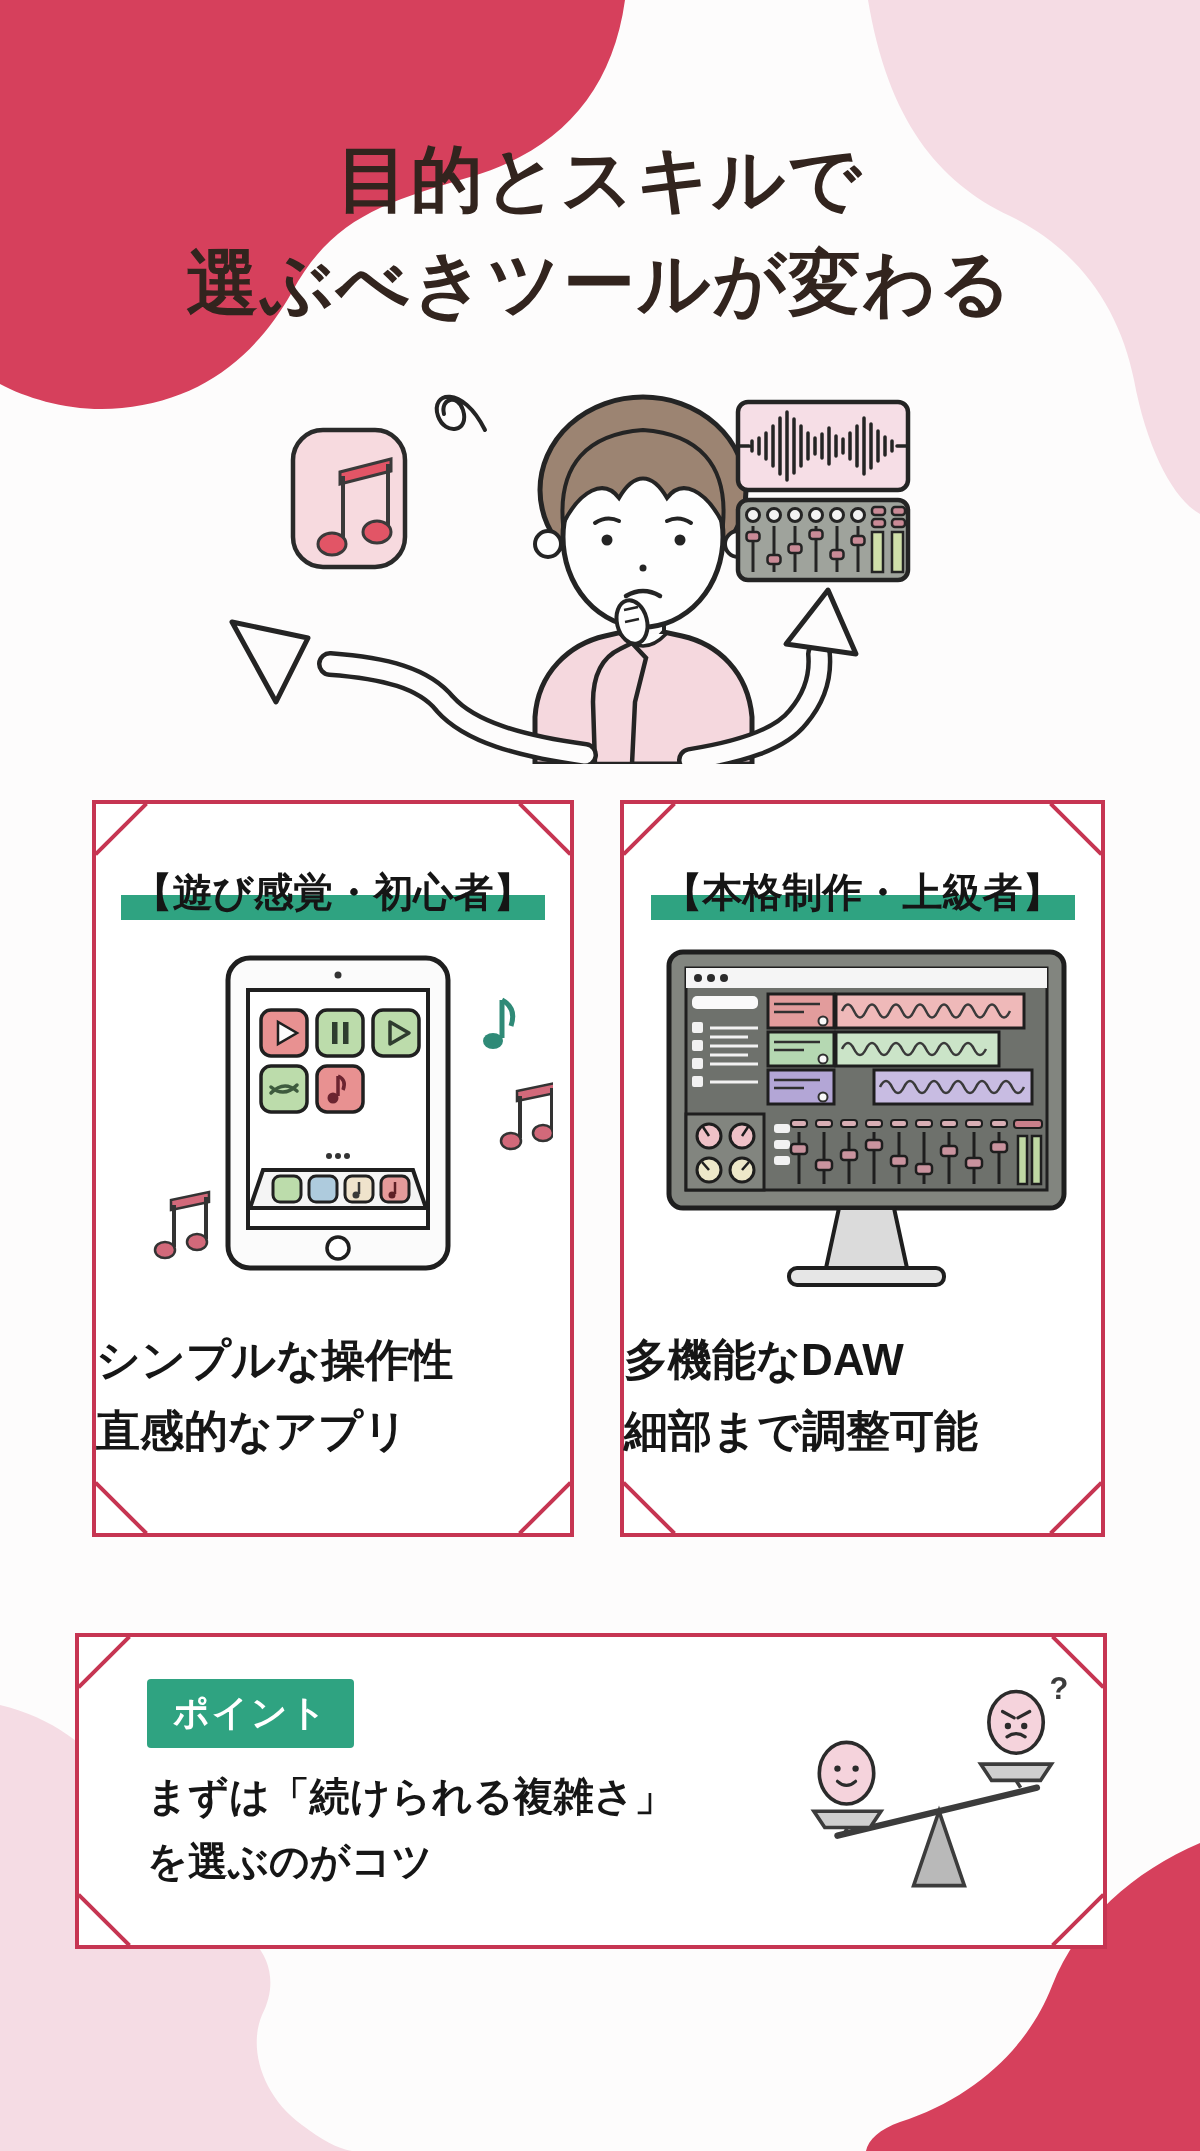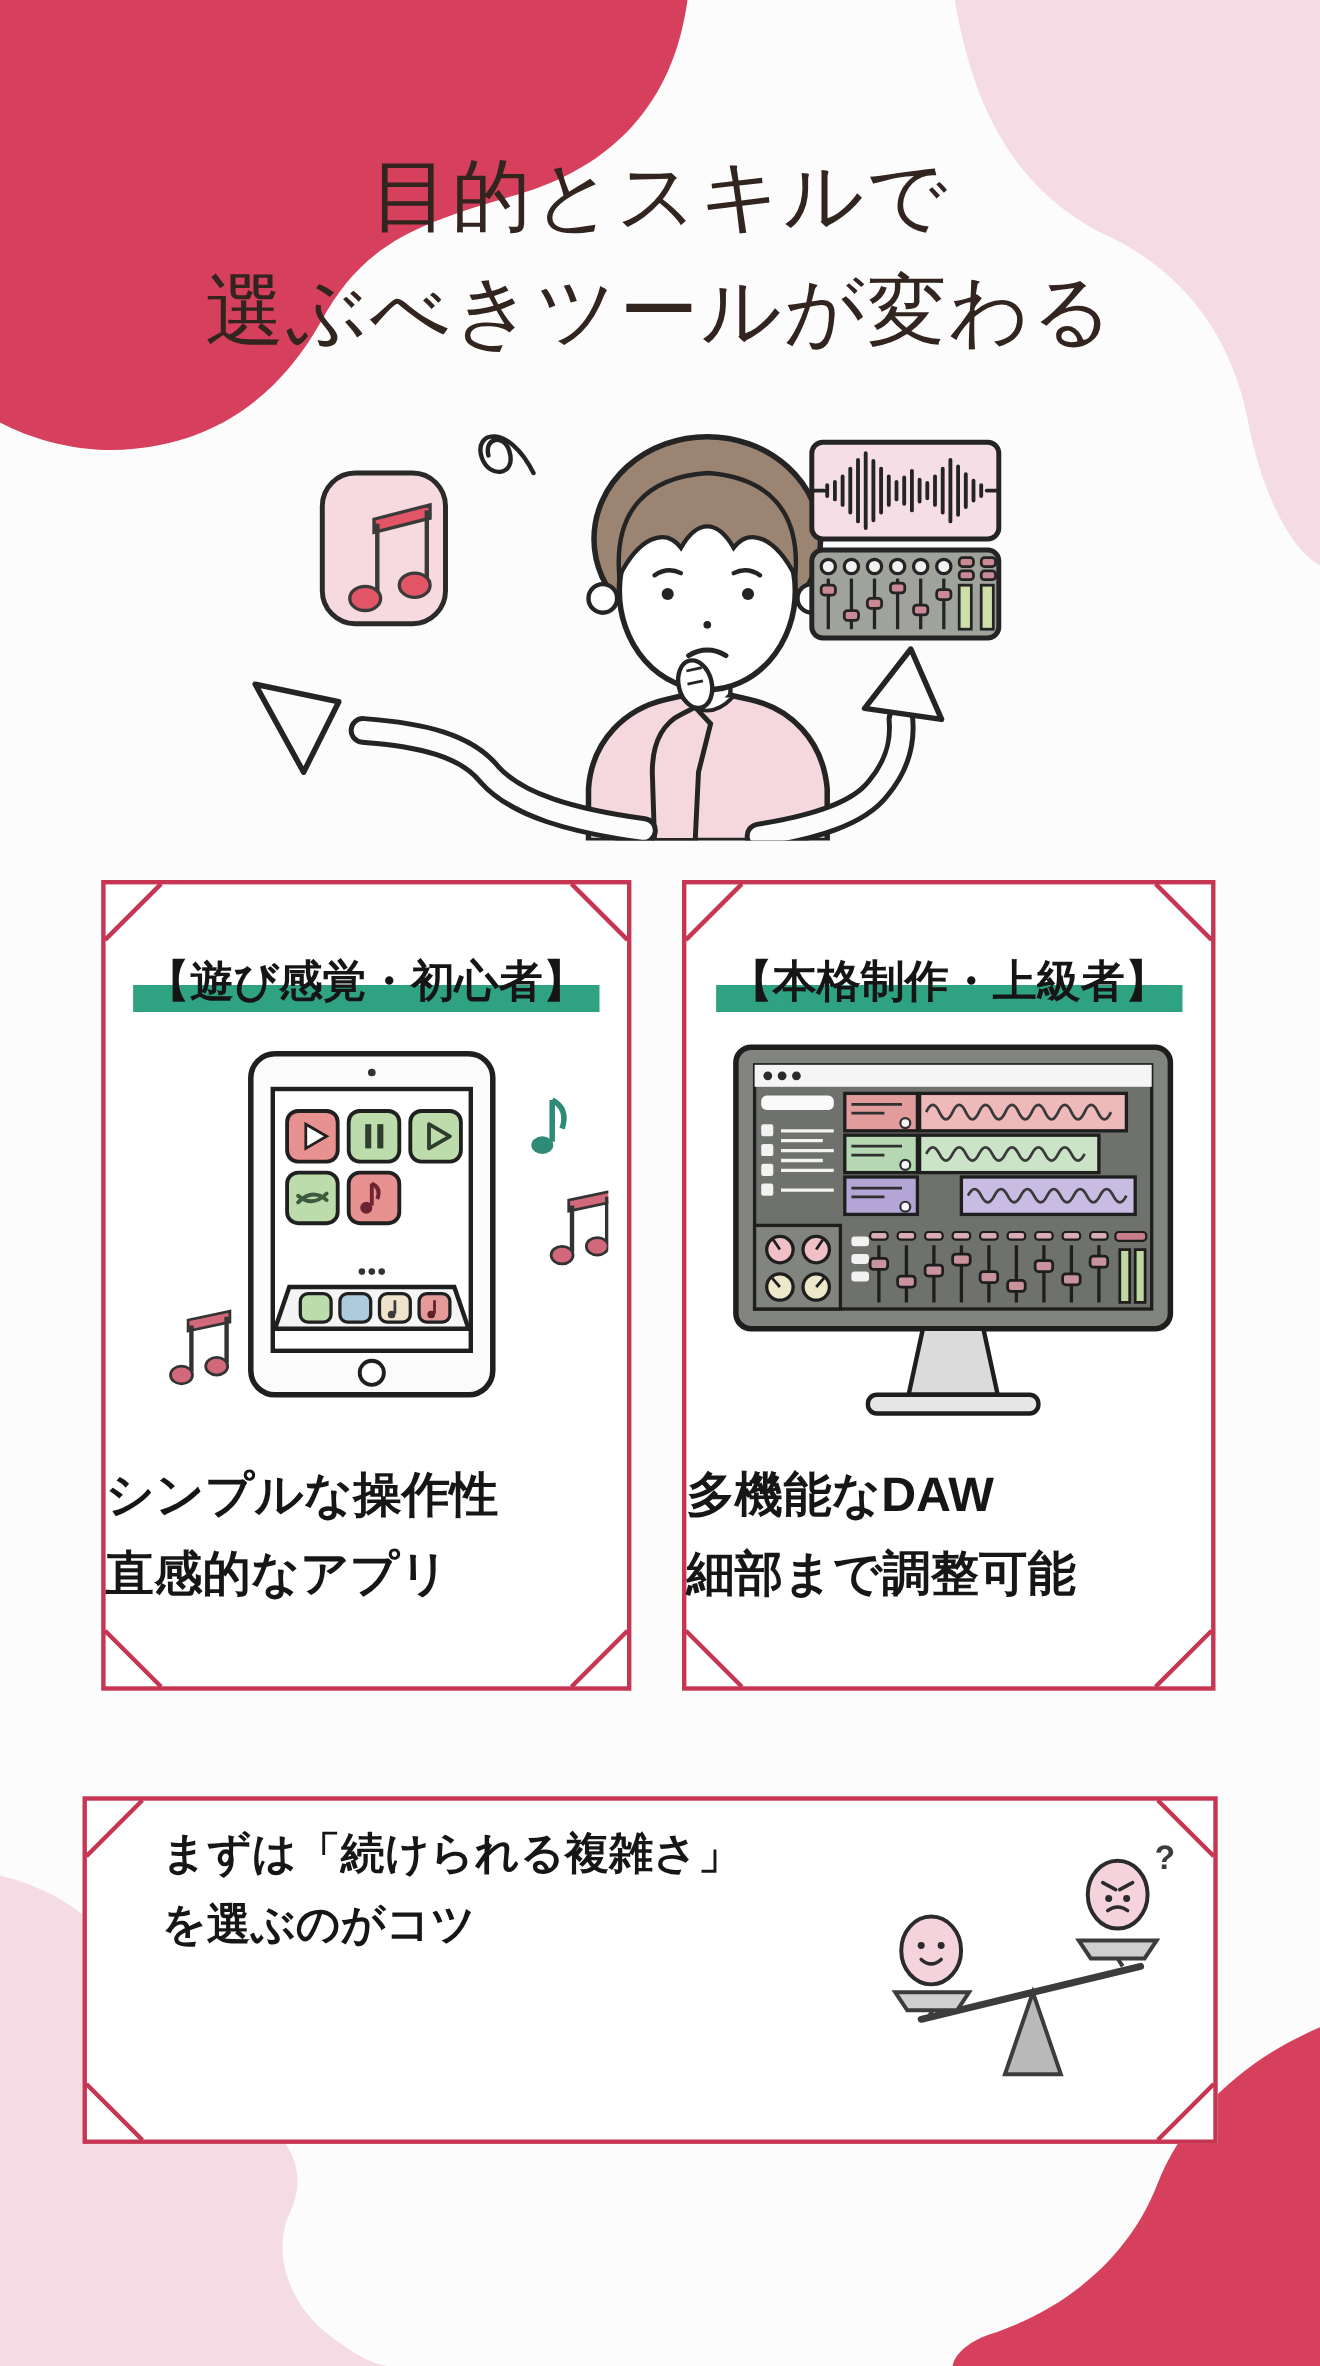--- a/index.html
+++ b/index.html
@@ -8,21 +8,21 @@
     background:#FDFCFC;
     font-family:"Liberation Sans","DejaVu Sans",sans-serif;
     color:#1B1B1B;
   }
   svg{display:block;}
   .bg-blobs{position:absolute;left:0;top:0;width:1200px;height:2151px;z-index:0;}
 
   
   .title{
     position:absolute;left:0;top:128px;width:100%;z-index:2;margin:0;
-    text-align:center;font-size:72px;font-weight:400;line-height:1.44;
+    text-align:center;font-size:72px;font-weight:700;line-height:1.44;
     color:#32241E;letter-spacing:2px;
   }
   .title span{display:block;}
 
   
   .hero{position:absolute;left:180px;top:372px;width:840px;height:392px;z-index:2;}
 
   
   .card{
     position:absolute;top:800px;height:737px;box-sizing:border-box;
@@ -363,20 +363,21 @@
       <span>細部まで調整可能</span>
     </p>
   </article>
 
   <section class="point-card">
     <i class="notch tl"></i>
     <i class="notch tr"></i>
     <i class="notch bl"></i>
     <i class="notch br"></i>
 
+    <span class="point-badge">ポイント</span>
     <p class="point-text">
       <span>まずは「続けられる複雑さ」</span>
       <span>を選ぶのがコツ</span>
     </p>
 
     <svg class="balance" viewBox="0 0 300 262">
       <polygon points="150,150 122,232 178,232" fill="#B9B9B9" stroke="#3C3C3C" stroke-width="4"></polygon>
       <line x1="38" y1="177" x2="258" y2="124" stroke="#3C3C3C" stroke-width="7" stroke-linecap="round"></line>
 
       <line x1="49" y1="168" x2="45" y2="176" stroke="#3C3C3C" stroke-width="4"></line>

